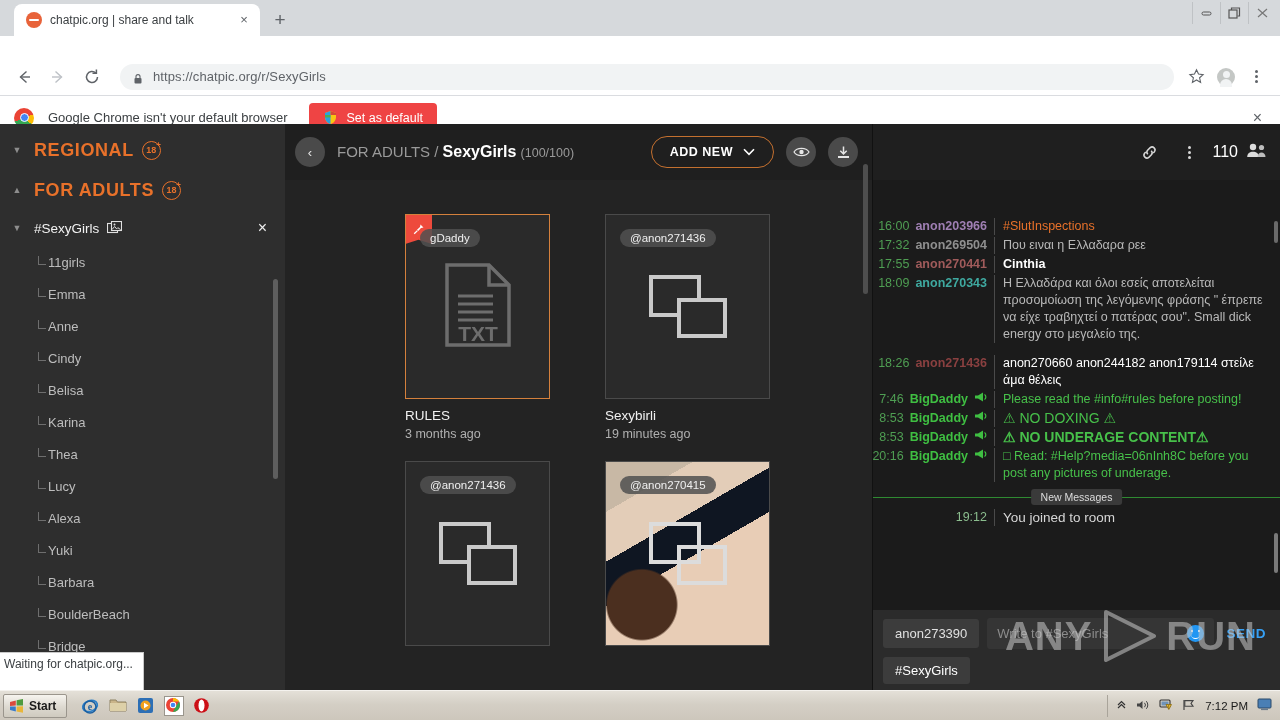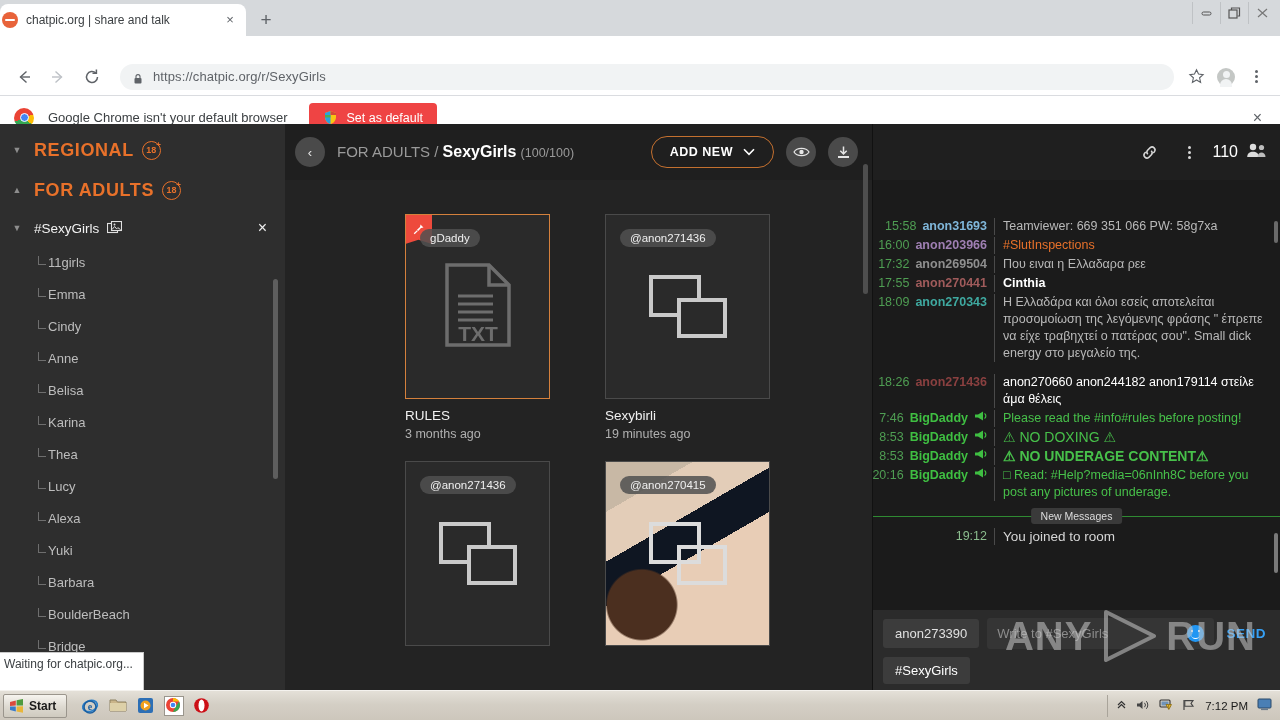--- a/index.html
+++ b/index.html
@@ -12,23 +12,23 @@
 
   
   .browser { width: 1280px; height: 690px; background: #ffffff; position: relative; }
 
   
   .tabstrip {
     height: 36px; background: #d6d9dc; position: relative;
     display: flex; align-items: flex-end;
   }
   .tab {
-    margin-left: 0; height: 32px; width: 246px;
+    margin-left: 14px; height: 32px; width: 246px;
     background: #ffffff; border-radius: 8px 8px 0 0;
-    display: flex; align-items: center; padding: 0 8px 0 2px;
+    display: flex; align-items: center; padding: 0 8px 0 12px;
     position: relative;
   }
   .tab-favicon {
     width: 16px; height: 16px; border-radius: 50%;
     background: #e8633a; flex: none; position: relative;
   }
   .tab-favicon::after {
     content: ""; position: absolute; left: 3px; top: 7px;
     width: 10px; height: 2px; background: #fff; border-radius: 1px;
   }
@@ -465,25 +465,25 @@
         <div class="sub">
             <span class="tee"></span>
             <span class="slabel">11girls</span>
           </div>
         <div class="sub">
             <span class="tee"></span>
             <span class="slabel">Emma</span>
           </div>
         <div class="sub">
             <span class="tee"></span>
+            <span class="slabel">Anne</span>
+          </div>
+        <div class="sub">
+            <span class="tee"></span>
             <span class="slabel">Cindy</span>
-          </div>
-        <div class="sub">
-            <span class="tee"></span>
-            <span class="slabel">Anne</span>
           </div>
         <div class="sub">
             <span class="tee"></span>
             <span class="slabel">Belisa</span>
           </div>
         <div class="sub">
             <span class="tee"></span>
             <span class="slabel">Karina</span>
           </div>
         <div class="sub">
@@ -648,27 +648,20 @@
                 <circle cx="15.5" cy="5.5" r="2.6" fill="#bdbdbd"></circle>
                 <path d="M11.5 15 c0-3 2-4.6 4-4.6 s4 1.6 4 4.6z" fill="#bdbdbd"></path>
               </svg>
           </span>
         </div>
       </div>
 
       <div class="msgs">
         <div class="chat-scroll"></div>
 
-        <div class="msg">
-          <div class="meta">
-            <span class="time">15:58</span>
-            <span class="uname" style="color:#7fb6d9">anon31693</span>
-          </div>
-          <div class="body">Teamviewer: 669 351 066 PW: 58g7xa</div>
-        </div>
 
         <div class="msg">
           <div class="meta">
             <span class="time">16:00</span>
             <span class="uname" style="color:#9f7fb3">anon203966</span>
           </div>
           <div class="body orange">#SlutInspections</div>
         </div>
 
         <div class="msg">

